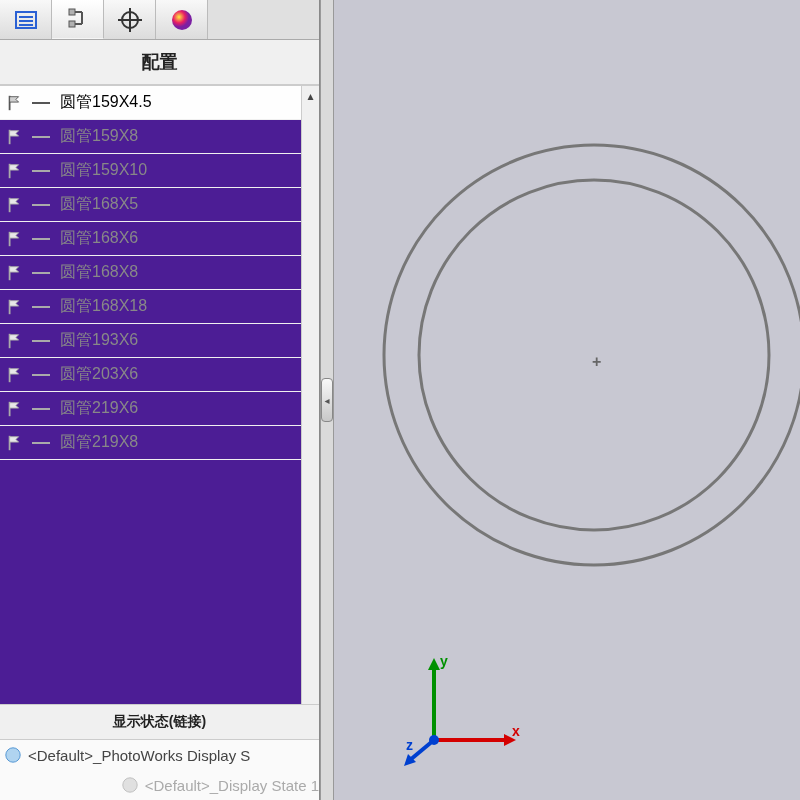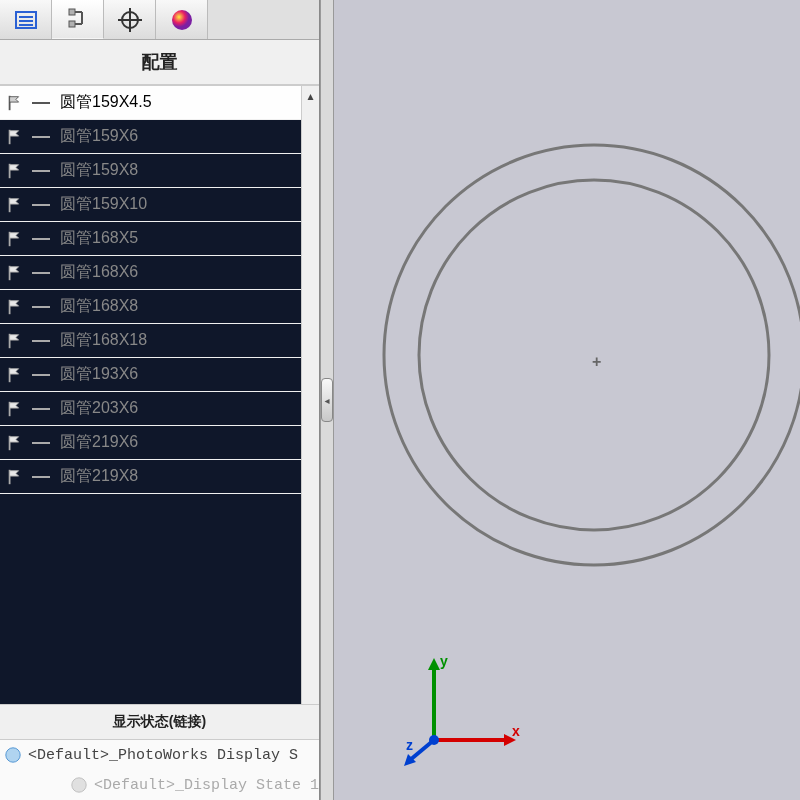--- a/index.html
+++ b/index.html
@@ -11,34 +11,34 @@
   
   .panel { width: 320px; height: 100%; background: #f5f5f5; border-right: 1px solid #888; display: flex; flex-direction: column; position: relative; }
   
   .tabstrip { height: 40px; display: flex; background: #e0e0e0; border-bottom: 1px solid #aaa; }
   .tab { width: 52px; display: flex; align-items: center; justify-content: center; border-right: 1px solid #bbb; background: linear-gradient(#f8f8f8, #dcdcdc); cursor: pointer; }
   .tab.sel { background: linear-gradient(#ffffff, #e8e8e8); border-bottom: 1px solid #f5f5f5; }
   .tab svg { width: 24px; height: 24px; }
 
   .section-hdr { text-align: center; font-weight: bold; font-size: 18px; padding: 10px 0; background: #f0f0f0; border-bottom: 1px solid #ccc; color: #222; }
 
-  .tree { flex: 1; overflow-y: auto; background: #0f172a; border-top: 1px solid #ccc; position: relative; }
+  .tree { flex: 1; overflow-y: auto; background: #4c1d95; border-top: 1px solid #ccc; position: relative; }
   .tree-row { display: flex; align-items: center; height: 34px; padding-left: 6px; border-bottom: 1px solid #f0f0f0; cursor: pointer; color: #888; }
   .tree-row.active { color: #000; background: #fefefe; }
   .cfg-icon { width: 18px; height: 18px; margin-right: 8px; flex-shrink: 0; }
   .dash { width: 18px; height: 2px; background: #aaa; margin-right: 10px; flex-shrink: 0; }
   .tree-row.active .dash { background: #555; }
   .cfg-label { font-size: 16px; white-space: nowrap; }
 
   .scrollbar-fake { position: absolute; right: 0; top: 0; width: 18px; height: 100%; background: #f0f0f0; border-left: 1px solid #ccc; }
   .scroll-up, .scroll-dn { width: 100%; height: 20px; display:flex; align-items:center; justify-content:center; color:#444; font-size:12px; }
 
   .section-hdr2 { text-align: center; font-weight: bold; font-size: 14px; padding: 8px 0; background: #f0f0f0; border-top: 1px solid #ccc; border-bottom: 1px solid #ccc; color: #222; }
   .ds-list { background: #fafafa; }
-  .ds-row { display: flex; align-items: center; height: 30px; padding-left: 4px; font-size: 15px; color: #444; white-space: nowrap; overflow: hidden; cursor:pointer;font-family:Liberation Mono, monospace; }
+  .ds-row { display: flex; align-items: center; height: 30px; padding-left: 4px; font-size: 15px; color: #444; white-space: nowrap; overflow: hidden; cursor:pointer; }
   .ds-row.dim { color: #aaa; justify-content: flex-end; }
   .ds-icon { width: 18px; height: 18px; margin-right: 6px; flex-shrink:0; }
 
   
   .divider { width: 14px; background: #dadada; border-left:1px solid #999; border-right:1px solid #999; display:flex; flex-direction:column; justify-content:center; align-items:center; cursor:col-resize; }
   .divider .grip { width: 12px; height: 44px; background: linear-gradient(#f8f8f8,#c8c8c8); border:1px solid #888; border-radius:4px; display:flex; align-items:center; justify-content:center; color:#555; font-size:10px; }
 
   
   .viewport { flex: 1; background: #c8c8d2; position: relative; }
   .circles { position:absolute; left:45px; top:120px; }
@@ -93,28 +93,20 @@
     <div class="section-hdr">配置</div>
 
     <div class="tree">
       <div class="tree-row active">
         <svg class="cfg-icon" viewBox="0 0 20 20">
             <line x1="4" y1="2" x2="4" y2="18" stroke="#555" stroke-width="2"></line>
             <path d="M4 3 L14 3 L11 6 L14 9 L4 9 Z" fill="#d0d0d0" stroke="#555"></path>
           </svg>
         <span class="dash"></span>
         <span class="cfg-label">圆管159X4.5</span>
-      </div>
-      <div class="tree-row">
-        <svg class="cfg-icon" viewBox="0 0 20 20">
-            <line x1="4" y1="2" x2="4" y2="18" stroke="#aaa" stroke-width="2"></line>
-            <path d="M4 3 L14 3 L11 6 L14 9 L4 9 Z" fill="#e8e8e8" stroke="#aaa"></path>
-          </svg>
-        <span class="dash"></span>
-        <span class="cfg-label">圆管159X6</span>
       </div>
       <div class="tree-row">
         <svg class="cfg-icon" viewBox="0 0 20 20">
             <line x1="4" y1="2" x2="4" y2="18" stroke="#aaa" stroke-width="2"></line>
             <path d="M4 3 L14 3 L11 6 L14 9 L4 9 Z" fill="#e8e8e8" stroke="#aaa"></path>
           </svg>
         <span class="dash"></span>
         <span class="cfg-label">圆管159X8</span>
       </div>
       <div class="tree-row">

